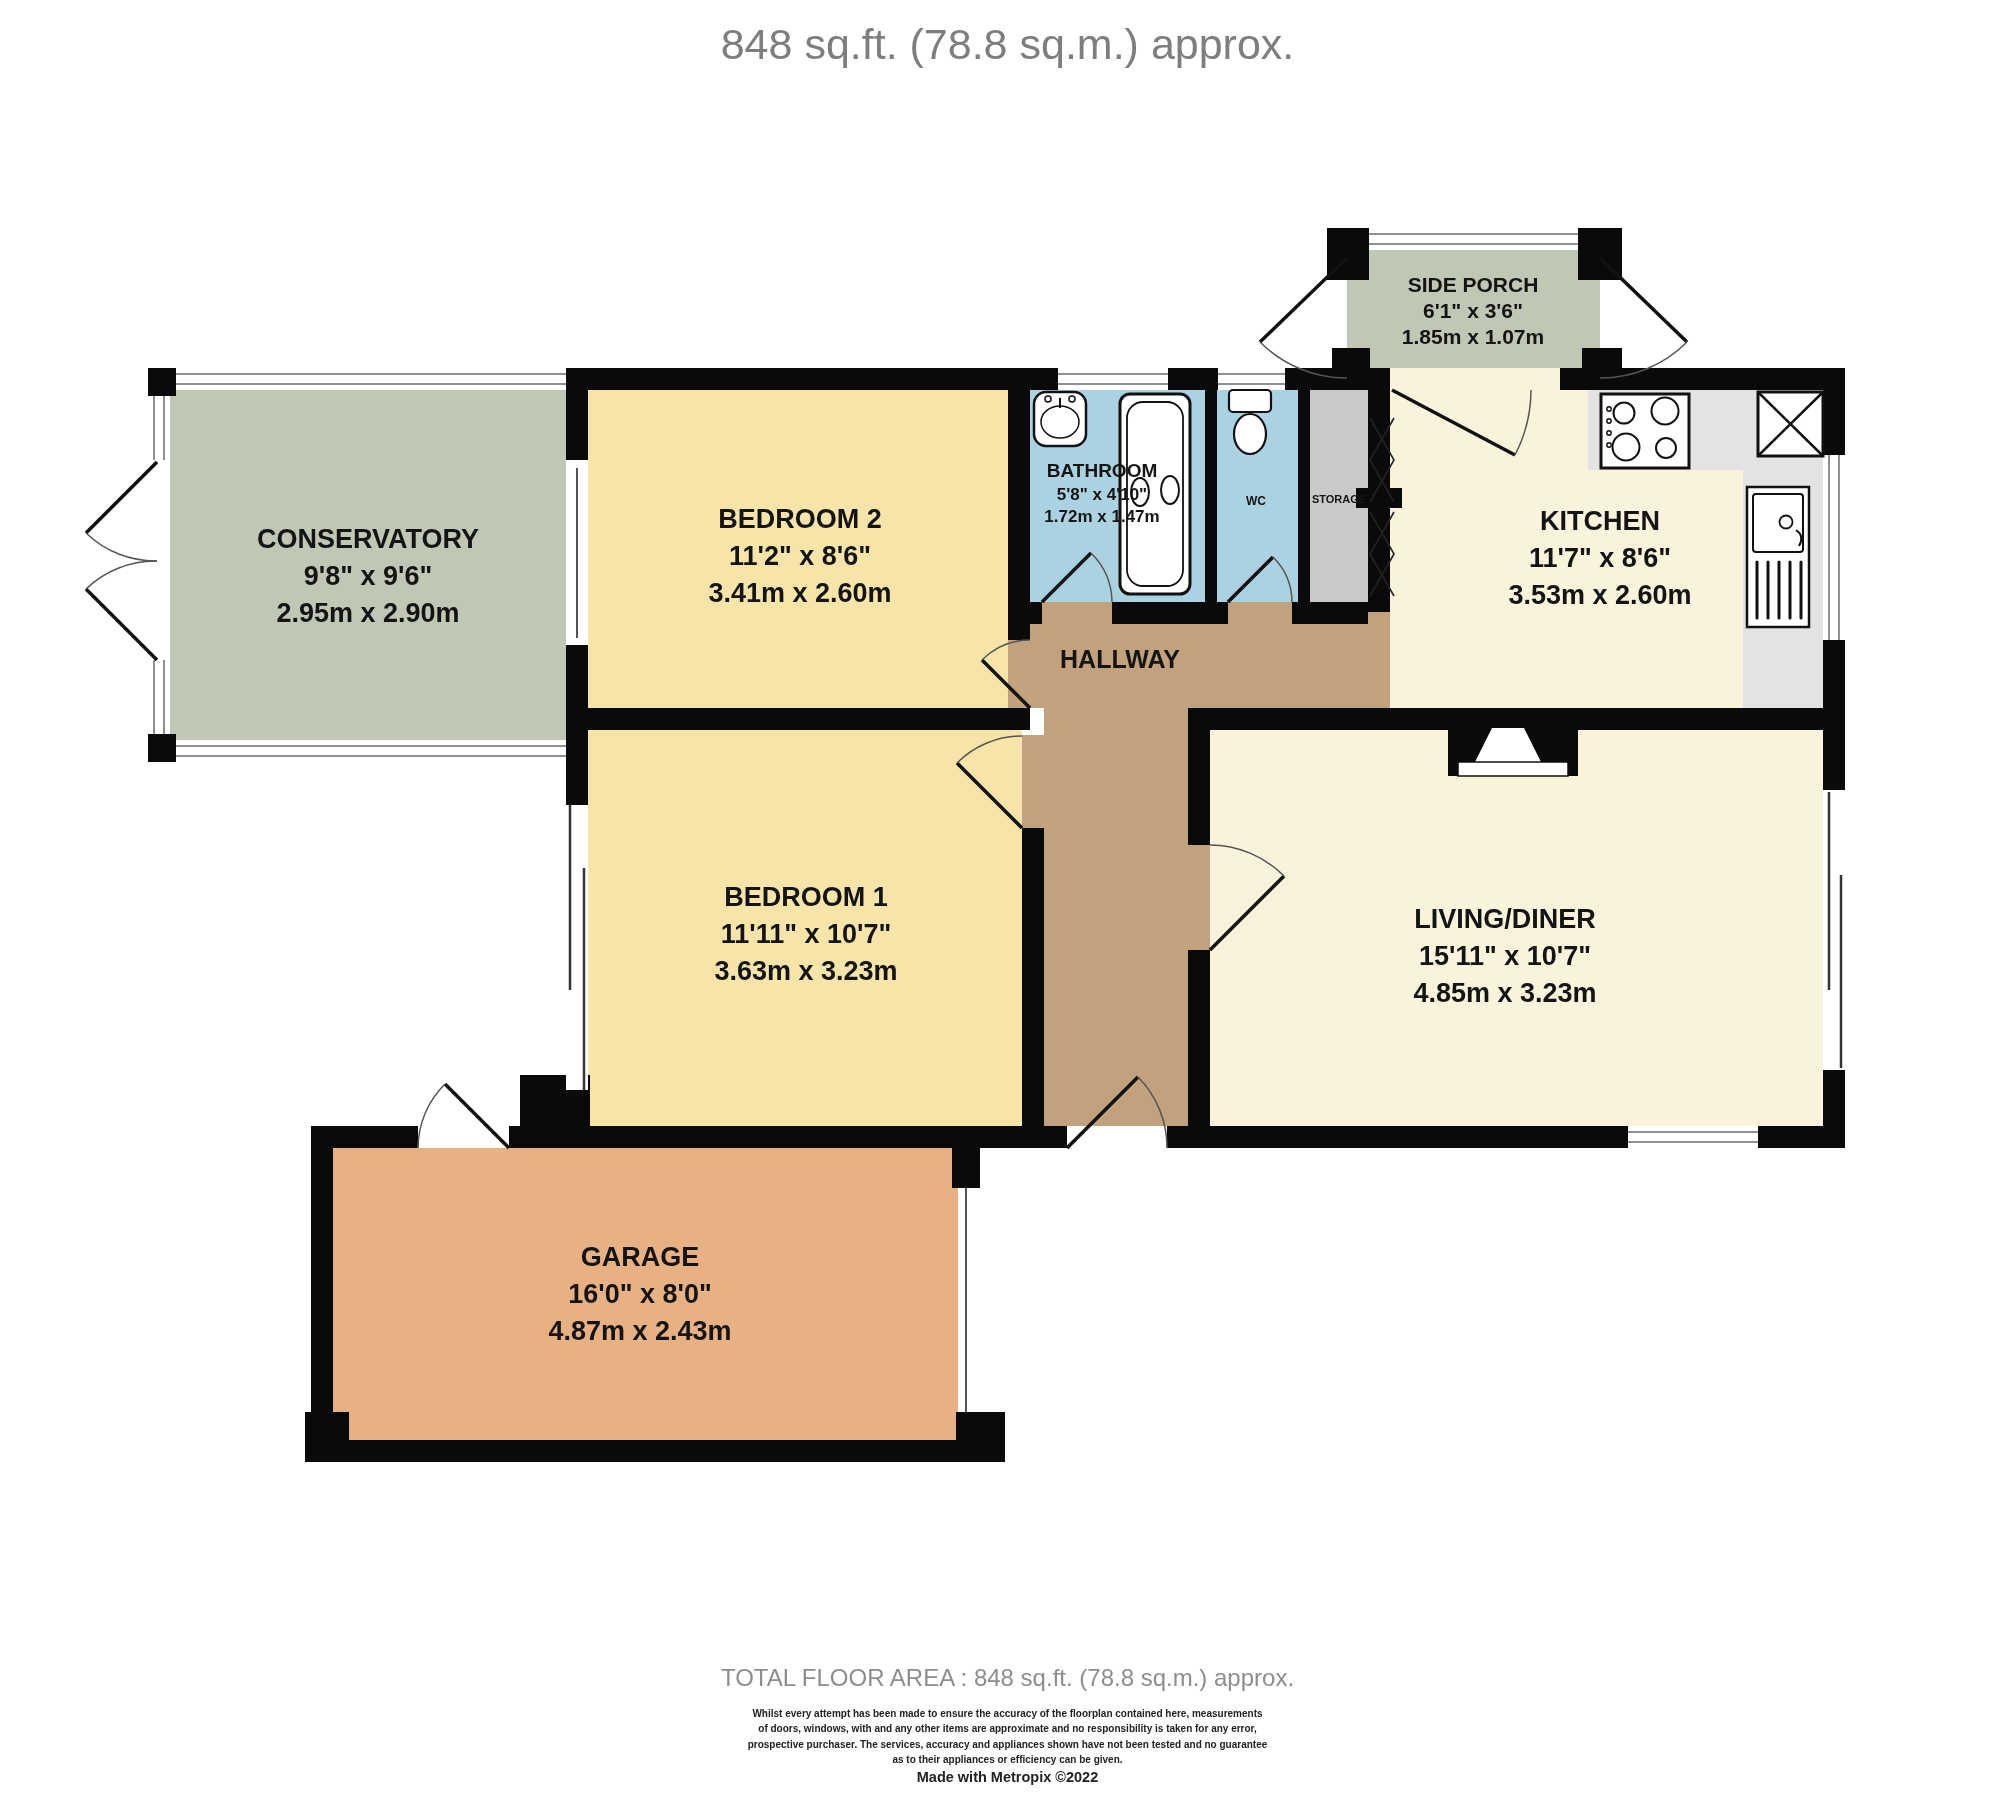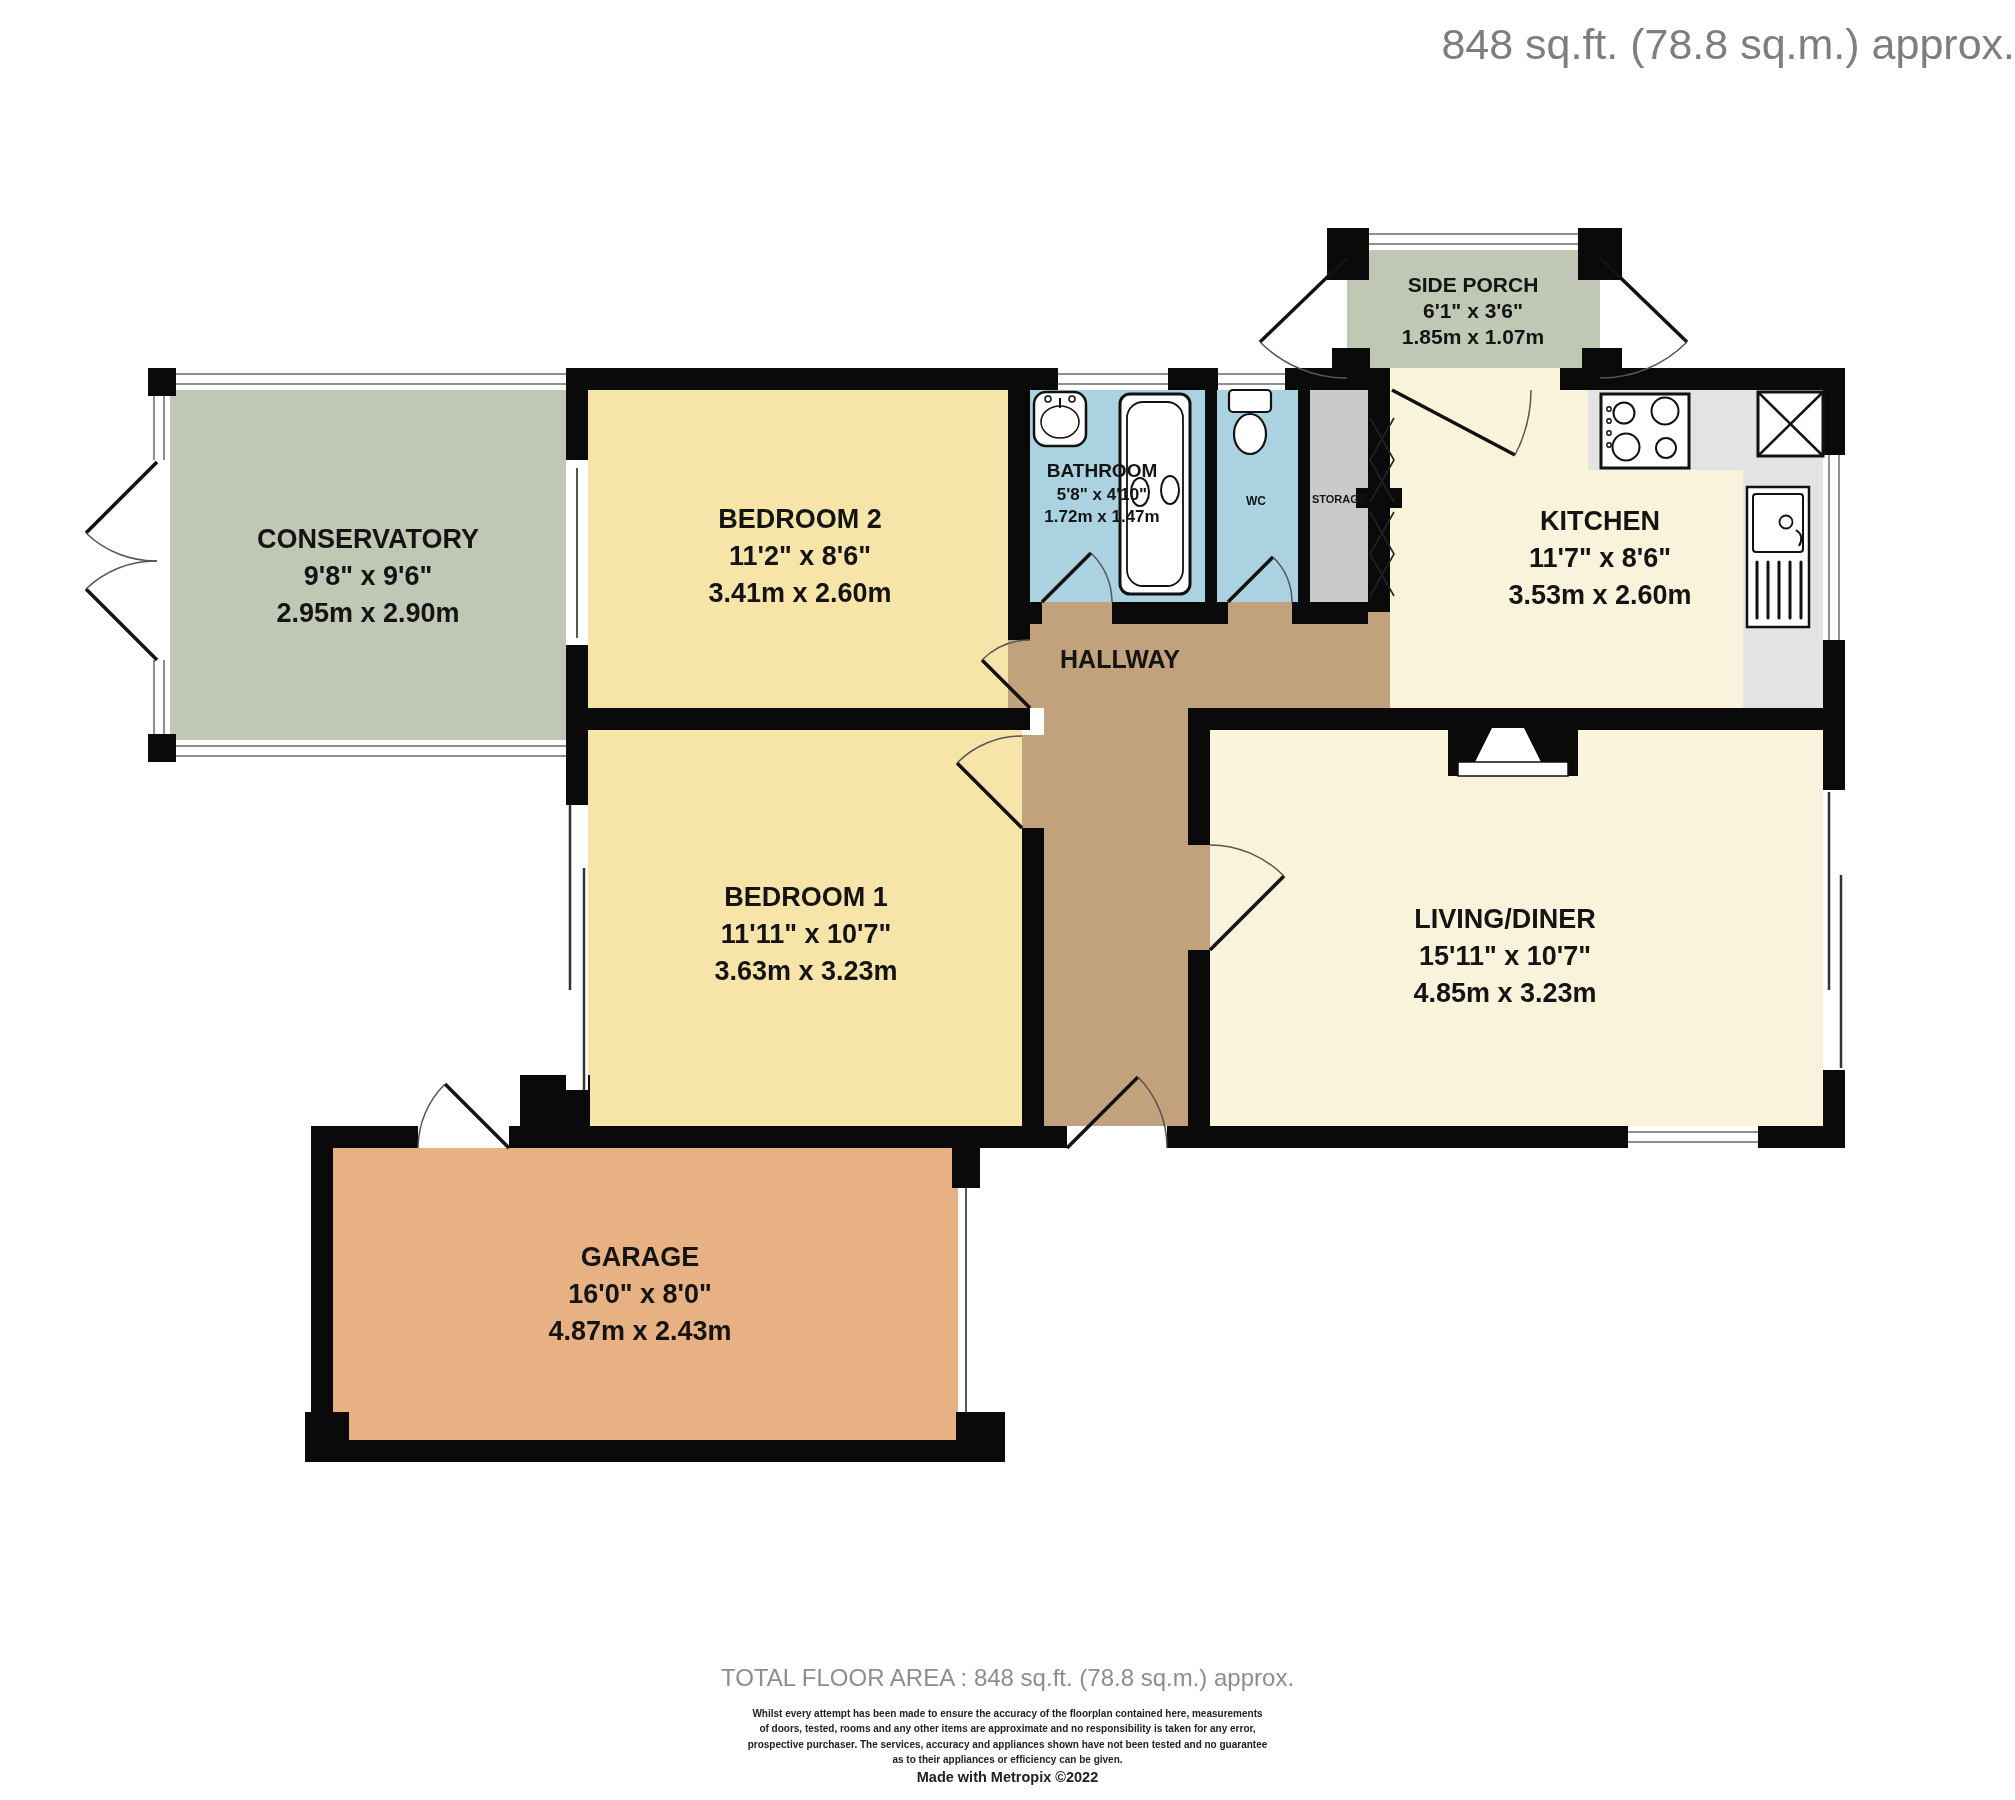--- a/index.html
+++ b/index.html
@@ -1,19 +1,19 @@
 <!DOCTYPE html>
 <html><head>
 <meta charset="utf-8">
 <style>
   html,body{margin:0;padding:0;background:#ffffff;}
   body{width:2015px;height:1800px;position:relative;font-family:"Liberation Sans",sans-serif;}
   .title-block{position:absolute;top:16px;left:0;width:100%;text-align:center;color:#7e7e7e;}
   .title-line1{font-size:47px;letter-spacing:1px;}
-  .title-line2{font-size:43px;margin-top:4px;text-align:right;}
+  .title-line2{font-size:43px;margin-top:4px;}
   .footer-block{position:absolute;top:1664px;left:0;width:100%;text-align:center;}
   .footer-total{font-size:24px;color:#8d8d8d;margin-bottom:14px;}
   .footer-disclaimer{font-size:10px;line-height:15.4px;color:#222;font-weight:bold;}
   .footer-credit{font-size:14.5px;color:#222;font-weight:bold;margin-top:1px;}
   svg text{font-family:"Liberation Sans",sans-serif;fill:#141414;}
   .room-label{font-size:27px;font-weight:bold;text-anchor:middle;}
   .small-label{font-weight:bold;text-anchor:middle;}
   .wall{fill:#0a0a0a;}
   .winline{stroke:#8f8f8f;stroke-width:2;fill:none;}
   .leaf{stroke:#111;stroke-width:3.5;fill:none;}
@@ -315,18 +315,18 @@
     <text class="room-label" x="640" y="1266">GARAGE</text>
     <text class="room-label" x="640" y="1303">16'0"  x 8'0"</text>
     <text class="room-label" x="640" y="1340">4.87m  x 2.43m</text>
   </g>
 </svg>
 
 <div class="footer-block">
   <div class="footer-total">TOTAL FLOOR AREA : 848 sq.ft. (78.8 sq.m.) approx.</div>
   <div class="footer-disclaimer">
     <div>Whilst every attempt has been made to ensure the accuracy of the floorplan contained here, measurements</div>
-    <div>of doors, tested, rooms and any other items are approximate and no responsibility is taken for any error,</div>
+    <div>of doors, windows, with and any other items are approximate and no responsibility is taken for any error,</div>
     <div>prospective purchaser. The services, accuracy and appliances shown have not been tested and no guarantee</div>
     <div>as to their appliances or efficiency can be given.</div>
   </div>
   <div class="footer-credit">Made with Metropix ©2022</div>
 </div>
 
 </body></html>

